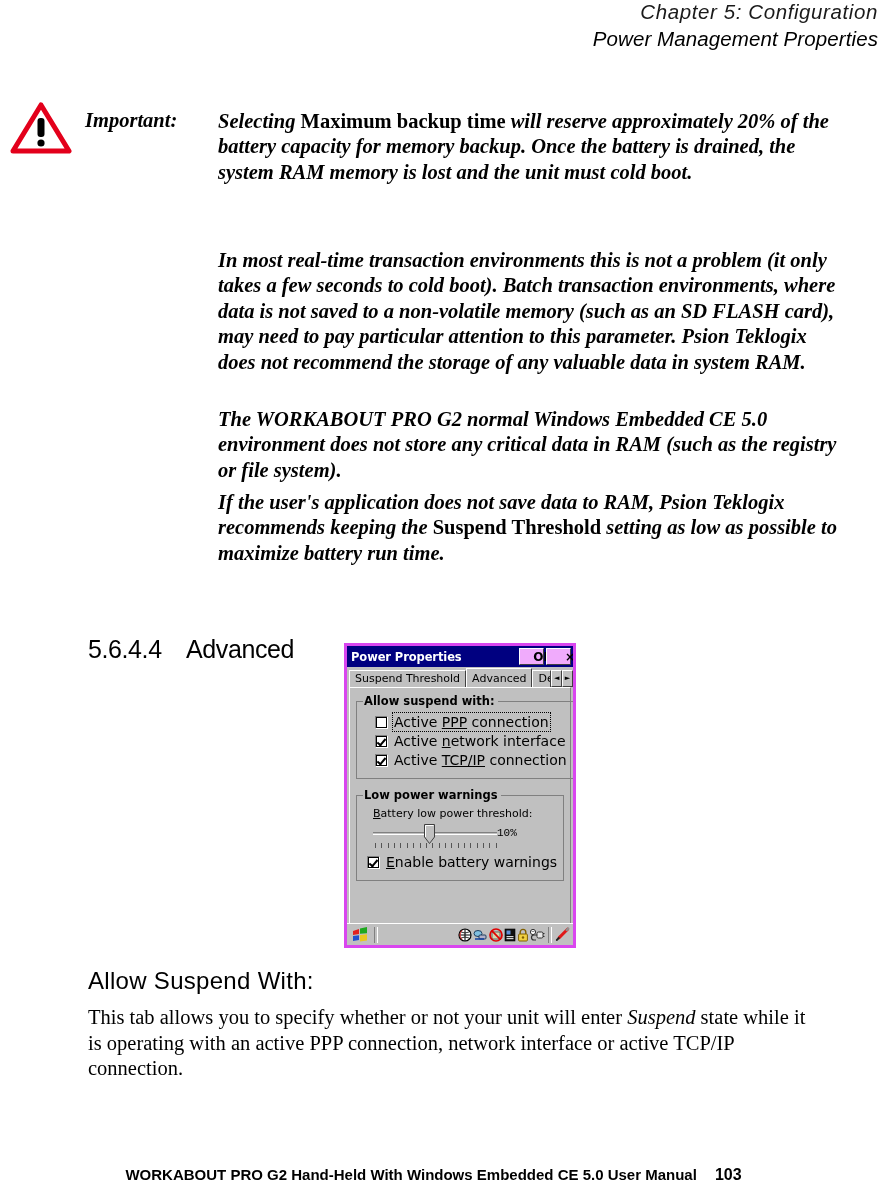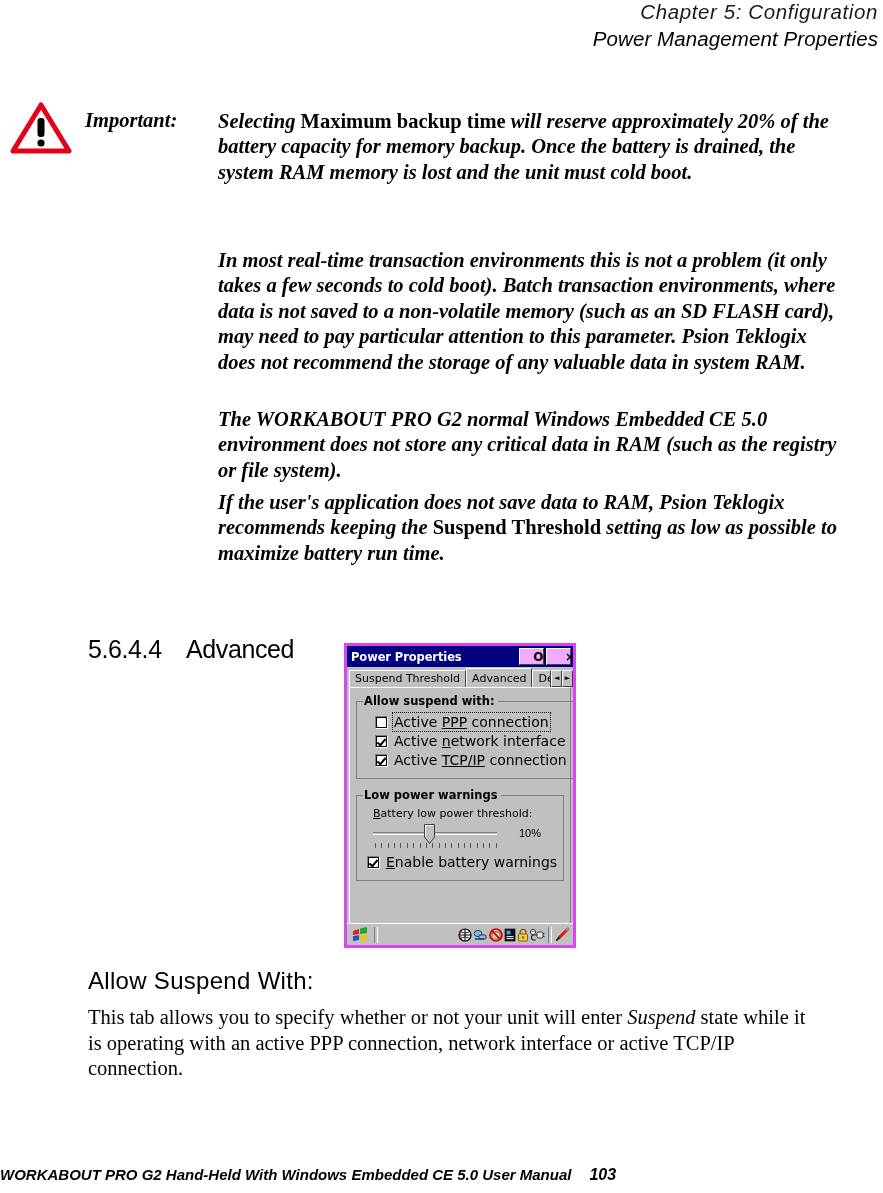--- a/index.html
+++ b/index.html
@@ -279,23 +279,22 @@
     box-sizing: border-box;
   }
   #slider-thumb {
     position: absolute;
     left: 51px;
     top: 2px;
     width: 11px;
     height: 20px;
   }
   #slider-value {
-    margin-left: 22px;
     font-size: 11px;
-    font-family: Liberation Sans, sans-serif;
+    font-family: Liberation Mono, monospace;
   }
   #slider-ticks {
     margin-left: 12px;
     width: 122px;
     height: 7px;
     display: flex;
     justify-content: space-between;
     margin-top: -1px;
     margin-bottom: 4px;
   }
@@ -361,25 +360,24 @@
     line-height: 25.6px;
   }
   #body-paragraph .it { font-style: italic; margin-top: 22px; }
 
   
   #footer {
     position: absolute;
     left: 0;
     top: 1166px;
     width: 883px;
-    text-align: left;
+    text-align: center;
     padding-right: 16px;
     box-sizing: border-box;
     font-family: "Liberation Sans", sans-serif;
-    font-style: italic;
     font-size: 15px;
     font-weight: bold;
     color: #000;
   }
   #footer-pagenum { display: inline-block; margin-left: 18px; font-size: 16px; }
 </style>
 </head>
 <body>
 
 <div class="runhead" id="runhead-chapter">Chapter  5:  Configuration</div>

